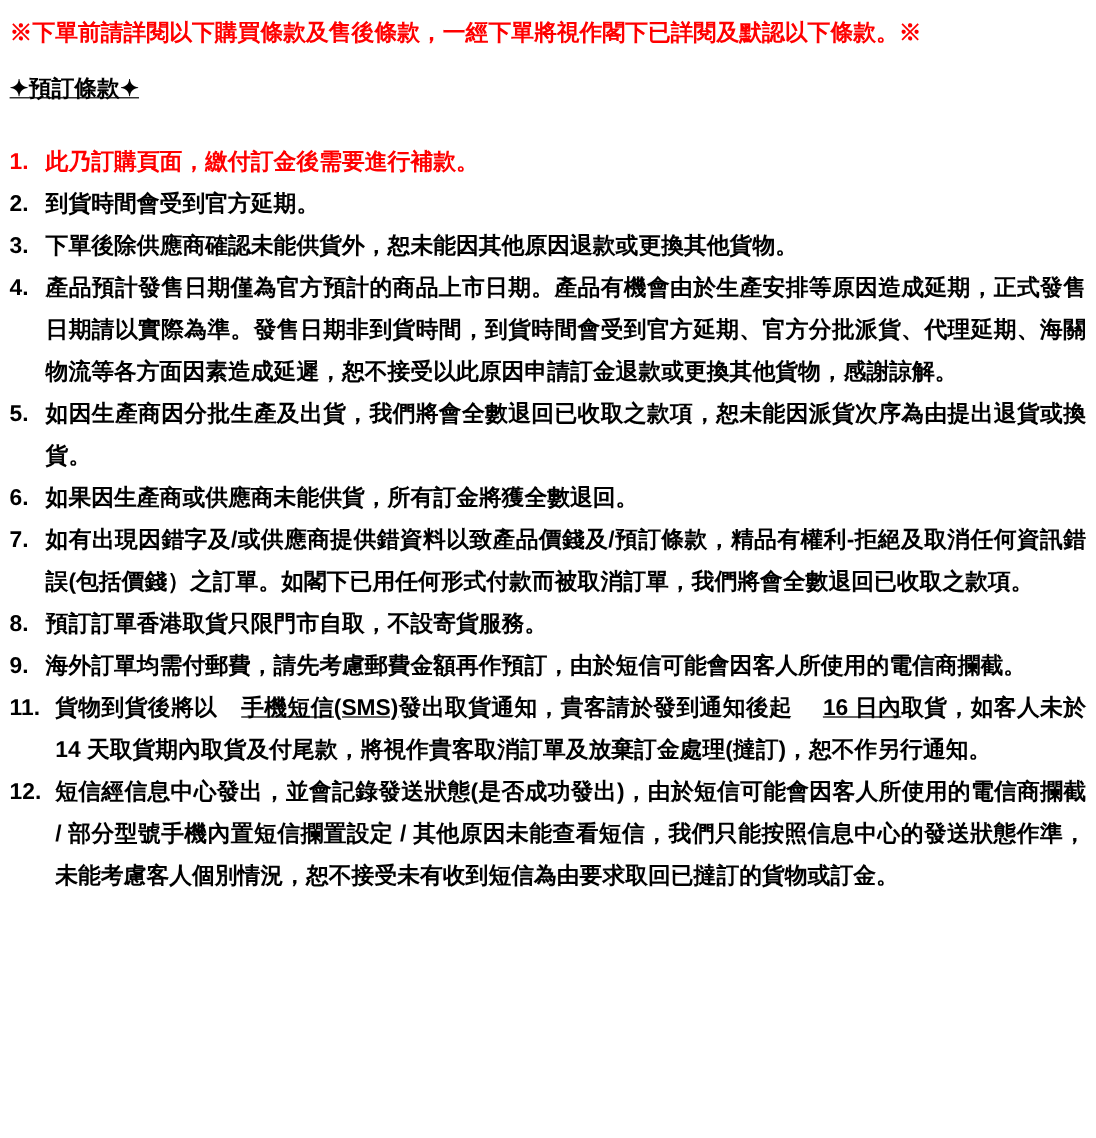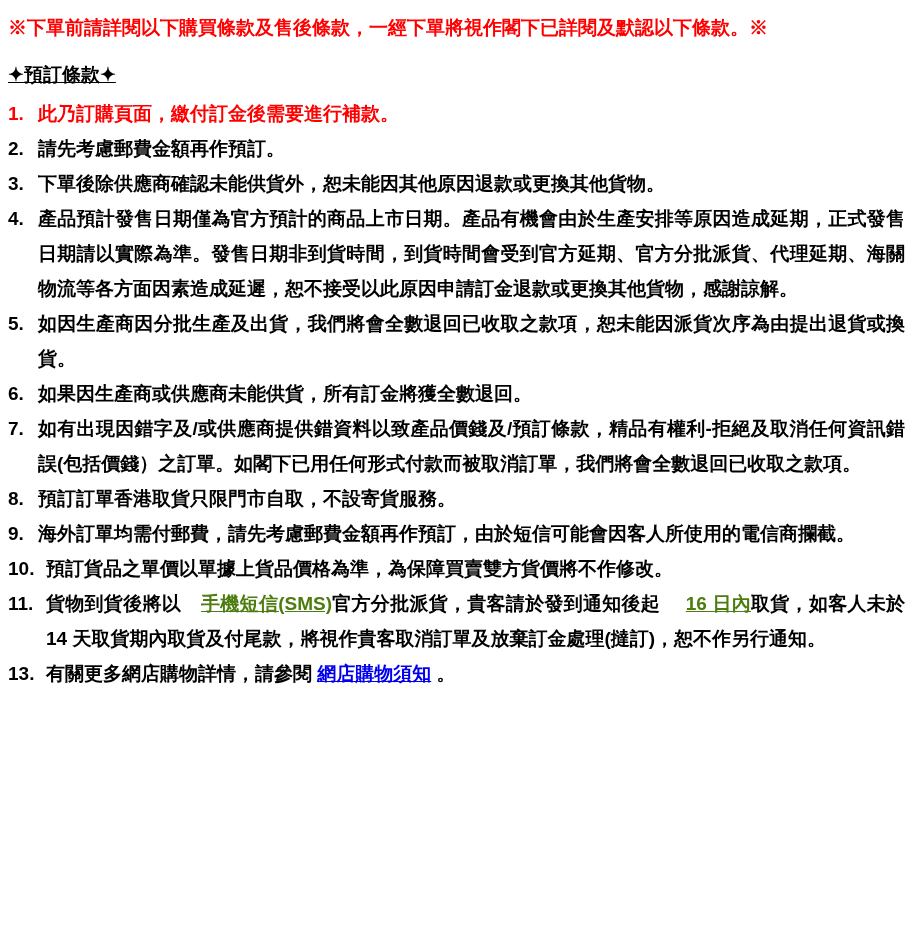--- a/index.html
+++ b/index.html
@@ -18,37 +18,37 @@
     line-height: 35px;
     color: #000000;
   }
   .warning {
     color: #ff0000;
     margin: 2px 0 12px 0;
   }
   .section-title {
     color: #000000;
     text-decoration: underline;
-    margin: 0 0 4px 0;
+    margin: 0 0 26px 0;
   }
   .terms-list { margin: 0; padding: 0; }
   .term-item {
     position: relative;
     padding-left: 30px;
   }
   .term-item.wide { padding-left: 38px; }
   .term-item .num {
     position: absolute;
     left: 0;
     top: 0;
     white-space: nowrap;
   }
   .term-text { text-align: justify; }
   .red { color: #ff0000; }
-  .red-u { color: #4d7c0f; text-decoration: underline; margin-left: 20px; }
+  .red-u { color: #000000; text-decoration: underline; margin-left: 20px; }
   .link {
     color: #0000ee;
     text-decoration: underline;
     cursor: pointer;
   }
 </style>
 </head>
 <body>
 
 <div class="warning">※下單前請詳閱以下購買條款及售後條款，一經下單將視作閣下已詳閱及默認以下條款。※</div>
@@ -57,21 +57,21 @@
 
 <div class="terms-list">
 
   <div class="term-item">
     <span class="num red">1.</span>
     <div class="term-text red">此乃訂購頁面，繳付訂金後需要進行補款。</div>
   </div>
 
   <div class="term-item">
     <span class="num">2.</span>
-    <div class="term-text">請先考慮郵費金額再作預訂。</div>
+    <div class="term-text">到貨時間會受到官方延期。</div>
   </div>
 
   <div class="term-item">
     <span class="num">3.</span>
     <div class="term-text">下單後除供應商確認未能供貨外，恕未能因其他原因退款或更換其他貨物。</div>
   </div>
 
   <div class="term-item">
     <span class="num">4.</span>
     <div class="term-text">產品預計發售日期僅為官方預計的商品上市日期。產品有機會由於生產安排等原因造成延期，正式發售日期請以實際為準。發售日期非到貨時間，到貨時間會受到官方延期、官方分批派貨、代理延期、海關物流等各方面因素造成延遲，恕不接受以此原因申請訂金退款或更換其他貨物，感謝諒解。</div>
@@ -95,29 +95,25 @@
   <div class="term-item">
     <span class="num">8.</span>
     <div class="term-text">預訂訂單香港取貨只限門市自取，不設寄貨服務。</div>
   </div>
 
   <div class="term-item">
     <span class="num">9.</span>
     <div class="term-text">海外訂單均需付郵費，請先考慮郵費金額再作預訂，由於短信可能會因客人所使用的電信商攔截。</div>
   </div>
 
+
   <div class="term-item wide">
-    <span class="num">10.</span>
-    <div class="term-text">預訂貨品之單價以單據上貨品價格為準，為保障買賣雙方貨價將不作修改。</div>
+    <span class="num">11.</span>
+    <div class="term-text"><span>貨物到貨後將以</span><span class="red-u">手機短信(SMS)</span><span>發出取貨通知，貴客請於發到通知後起 </span><span class="red-u">16 日內</span><span>取貨，如客人未於 14 天取貨期內取貨及付尾款，將視作貴客取消訂單及放棄訂金處理(撻訂)，恕不作另行通知。</span></div>
   </div>
 
   <div class="term-item wide">
-    <span class="num">11.</span>
-    <div class="term-text"><span>貨物到貨後將以</span><span class="red-u">手機短信(SMS)</span><span>官方分批派貨，貴客請於發到通知後起 </span><span class="red-u">16 日內</span><span>取貨，如客人未於 14 天取貨期內取貨及付尾款，將視作貴客取消訂單及放棄訂金處理(撻訂)，恕不作另行通知。</span></div>
+    <span class="num">12.</span>
+    <div class="term-text">短信經信息中心發出，並會記錄發送狀態(是否成功發出)，由於短信可能會因客人所使用的電信商攔截 / 部分型號手機內置短信攔置設定 / 其他原因未能查看短信，我們只能按照信息中心的發送狀態作準，未能考慮客人個別情況，恕不接受未有收到短信為由要求取回已撻訂的貨物或訂金。</div>
   </div>
 
-
-  <div class="term-item wide">
-    <span class="num">13.</span>
-    <div class="term-text"><span>有關更多網店購物詳情，請參閱 </span><a class="link">網店購物須知</a><span> 。</span></div>
-  </div>
 
 </div>
 
 </body></html>

